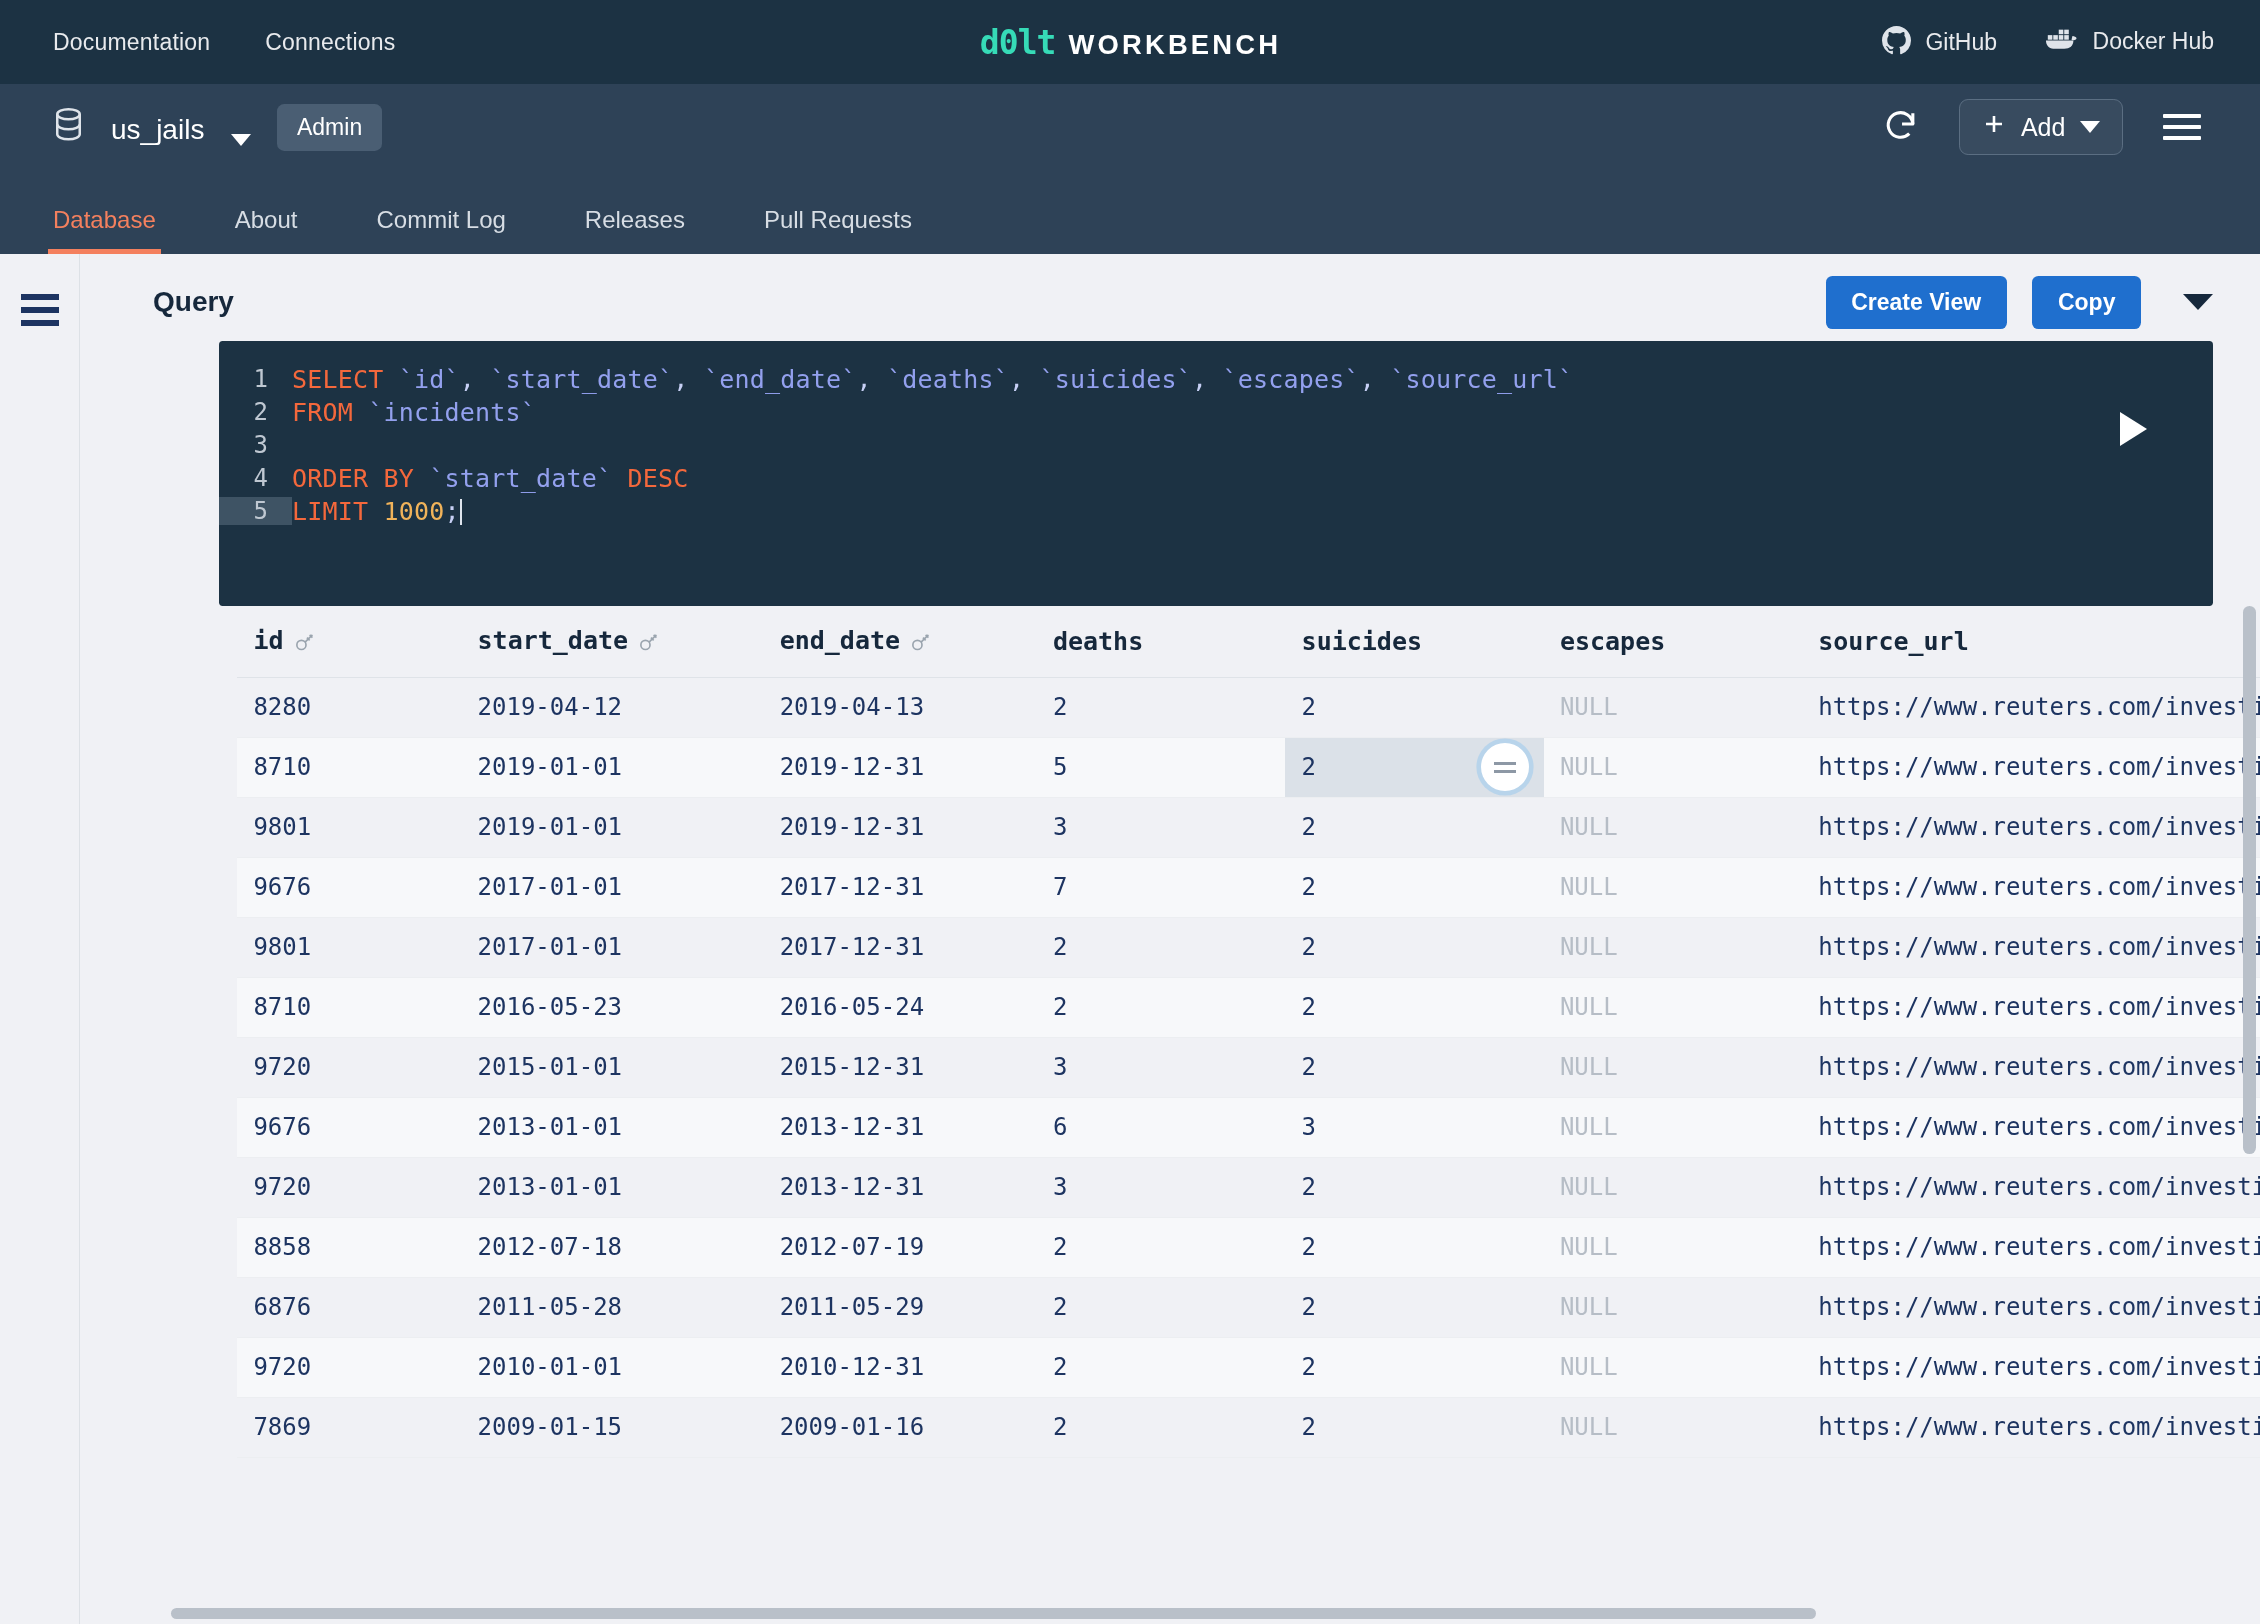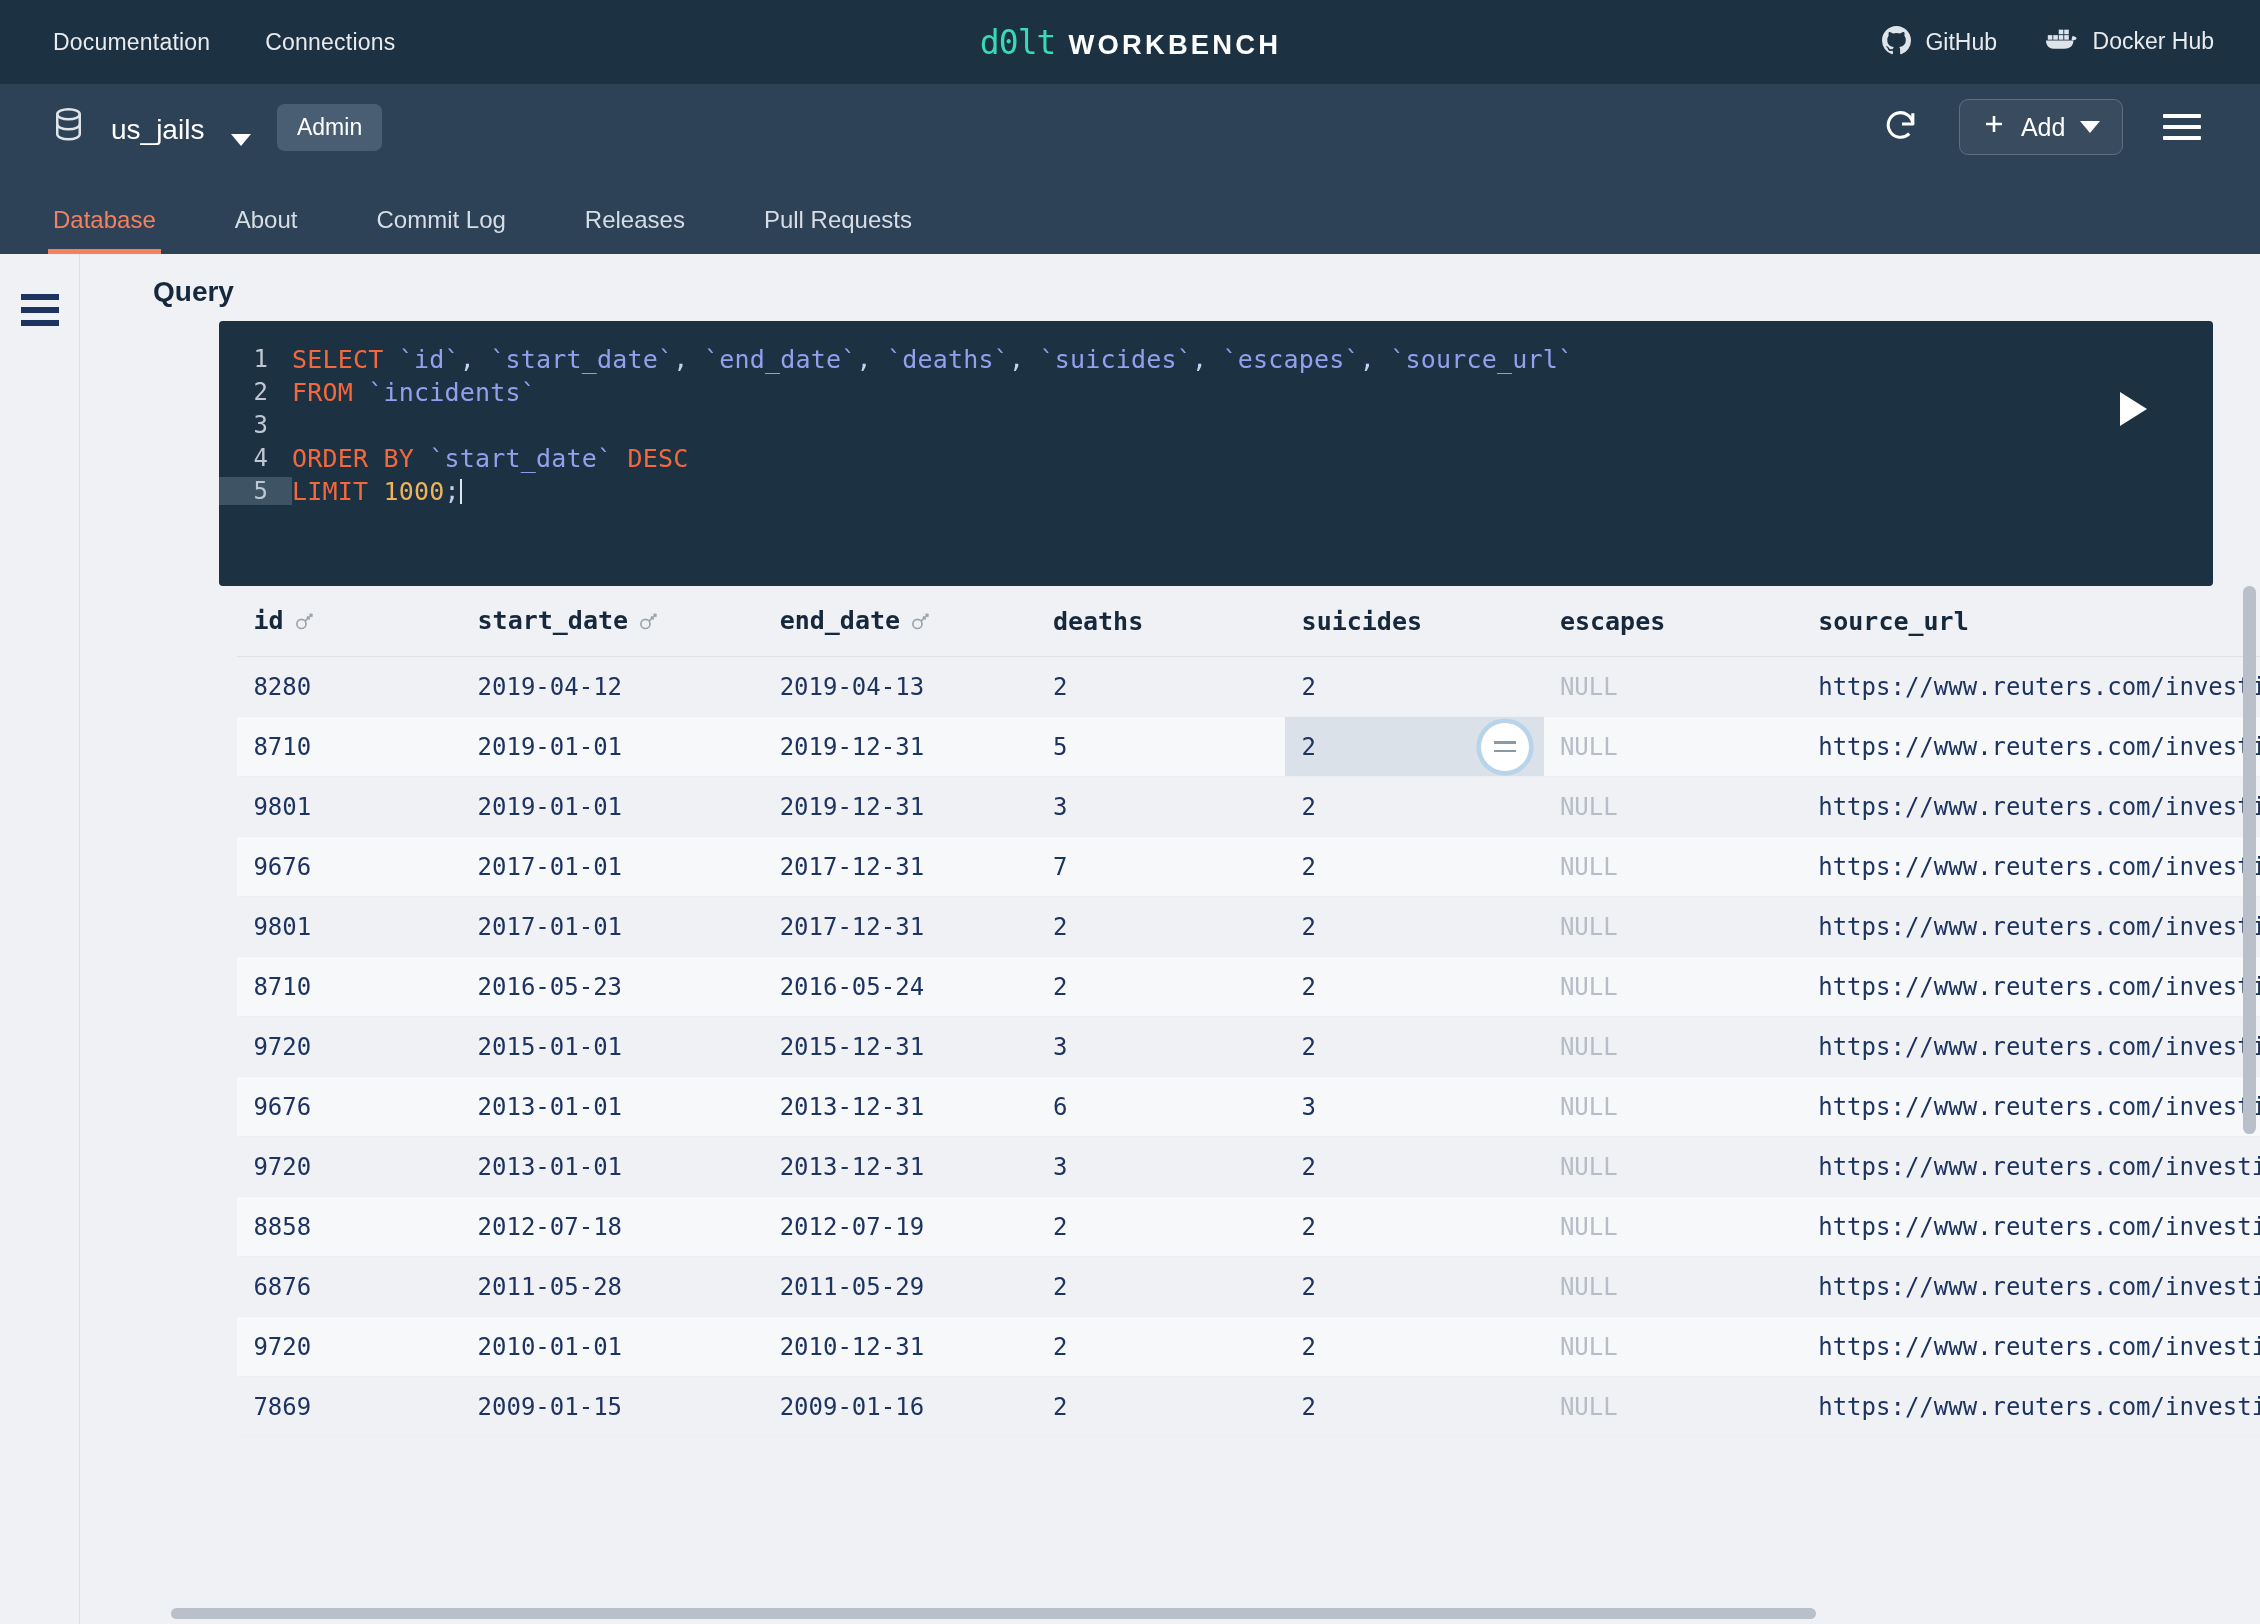--- a/index.html
+++ b/index.html
@@ -19,21 +19,21 @@
   }
   .topnav-left { display: flex; align-items: center; gap: 55px; padding-left: 53px; }
   .topnav-link {
     color: #e8eaed; font-size: 23px; letter-spacing: 0.2px; cursor: pointer;
   }
   .brand {
     position: absolute; left: 50%; top: 50%; transform: translate(-50%, -50%);
     display: flex; align-items: baseline; gap: 12.8px; white-space: nowrap;
   }
   .brand-dolt {
-    color: #36dbb7; font-size: 33px; font-weight: 400;
+    color: #36dbb7; font-size: 33px; font-weight: 700;
     font-family: "DejaVu Sans Mono", monospace; letter-spacing: -0.9px;
   }
   .brand-wb {
     color: #ffffff; font-size: 27.4px; font-weight: 800; letter-spacing: 3.2px;
   }
   .topnav-right {
     margin-left: auto; display: flex; align-items: flex-start; gap: 48px; padding-right: 47px;
   }
   .topnav-right .item { display: flex; align-items: center; gap: 14.6px; cursor: pointer; }
   .topnav-right .item span.lbl { color: #e8eaed; font-size: 23px; }
@@ -288,20 +288,25 @@
         <i></i>
         <i></i>
         <i></i>
       </div>
   </div>
 
   <div class="content">
 
     <div class="qhead">
       <div class="qtitle">Query</div>
+      <div class="qhead-right">
+        <button class="btn-blue">Create View</button>
+        <button class="btn-blue">Copy</button>
+        <span class="chev"></span>
+      </div>
     </div>
 
     <div class="editor">
       <div class="code-line">
         <span class="ln">1</span>
         <span class="code"><span class="kw">SELECT</span> <span class="id">`id`</span><span class="pn">,</span> <span class="id">`start_date`</span><span class="pn">,</span> <span class="id">`end_date`</span><span class="pn">,</span> <span class="id">`deaths`</span><span class="pn">,</span> <span class="id">`suicides`</span><span class="pn">,</span> <span class="id">`escapes`</span><span class="pn">,</span> <span class="id">`source_url`</span></span>
       </div>
       <div class="code-line">
         <span class="ln">2</span>
         <span class="code"><span class="kw">FROM</span> <span class="id">`incidents`</span></span>

